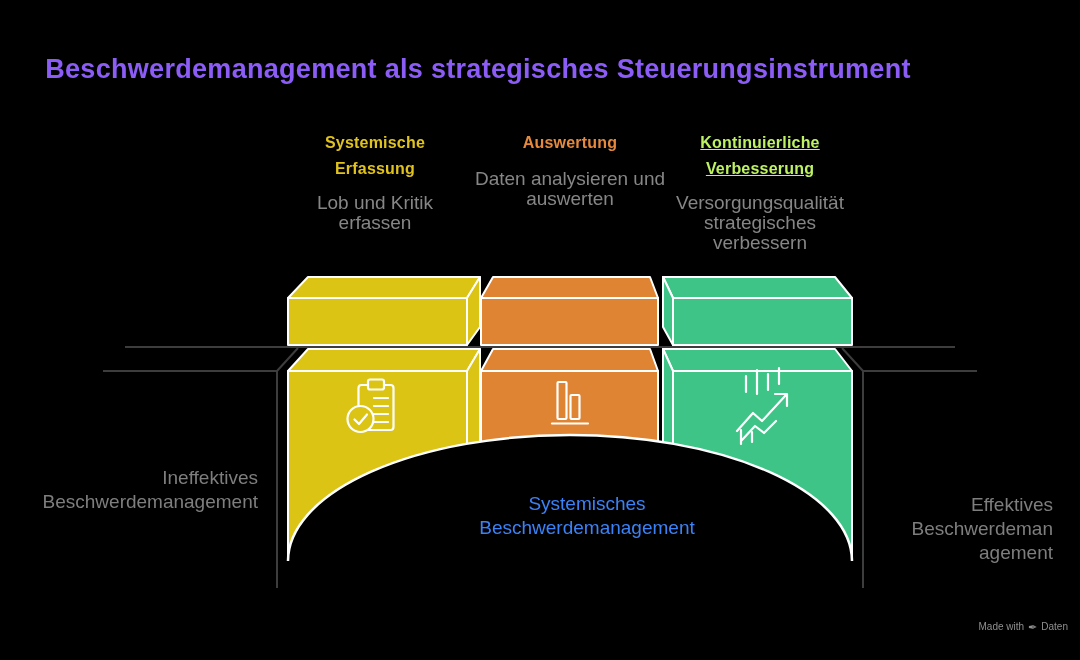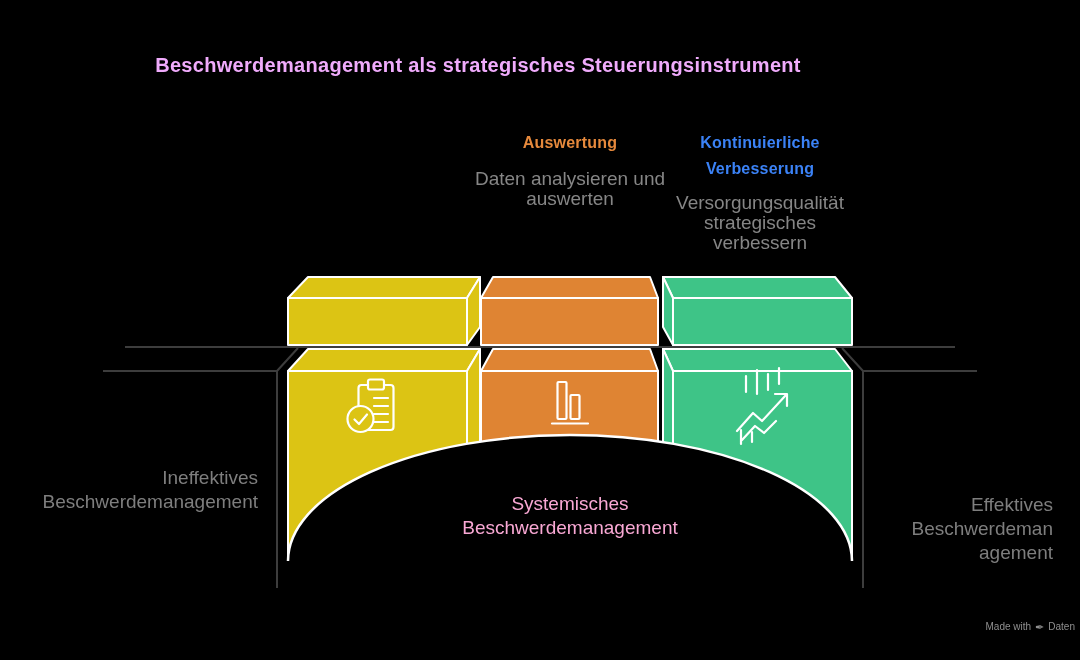--- a/index.html
+++ b/index.html
@@ -1,46 +1,52 @@
 <!DOCTYPE html>
 <html><head>
 <meta charset="utf-8">
 <style>
   html,body{margin:0;padding:0;background:#000;}
   .canvas{position:relative;width:1080px;height:660px;background:#000000;overflow:hidden;
           font-family:"Liberation Sans","DejaVu Sans",sans-serif;}
   .pre{white-space:pre-line;}
   .title{position:absolute;left:0;top:54px;width:956px;text-align:center;
-         font-size:20px;font-weight:700;color:#f0abfc;letter-spacing:.3px;}
+         font-size:27px;font-weight:700;color:#8b5cf6;letter-spacing:.3px;}
   .col{position:absolute;top:130px;text-align:center;}
   .col-heading{font-size:16px;font-weight:700;line-height:26px;letter-spacing:.2px;}
   .col-desc{margin-top:11px;font-size:19px;line-height:20px;color:#868686;}
   .c-yellow{color:#e0c31e;}
   .c-orange{color:#e6893c;}
-  .c-green{color:#3b82f6;}
+  .c-green{color:#bef264;text-decoration:underline;}
   .col1{left:265px;width:220px;}
   .col2{left:460px;width:220px;}
   .col2 .col-desc{margin-top:13px;}
   .col3{left:640px;width:240px;}
   .bridge-svg{position:absolute;left:0;top:0;}
   .side-label{position:absolute;font-size:19px;font-weight:400;line-height:24px;color:#7e7e7e;}
   .label-left{left:0;width:258px;top:466px;text-align:right;}
-  .label-center{left:420px;width:300px;top:492px;text-align:center;color:#f9a8d4;}
+  .label-center{left:437px;width:300px;top:492px;text-align:center;color:#3b82f6;}
   .label-right{left:873px;width:180px;top:493px;text-align:right;}
-  .footer{position:absolute;right:5px;top:621px;font-size:10px;color:#8f8f8f;
+  .footer{position:absolute;right:12px;top:621px;font-size:10px;color:#8f8f8f;
           display:flex;align-items:center;gap:4px;text-align:center;}
   .pen{font-size:11px;line-height:10px;color:#8f8f8f;}
 </style>
 </head>
 <body>
 
 <div class="canvas">
 
   <div class="title pre">Beschwerdemanagement als strategisches Steuerungsinstrument</div>
 
+  <div class="col col1">
+    <div class="col-heading c-yellow pre">Systemische
+Erfassung</div>
+    <div class="col-desc pre">Lob und Kritik
+erfassen</div>
+  </div>
 
   <div class="col col2">
     <div class="col-heading c-orange pre">Auswertung</div>
     <div class="col-desc pre">Daten analysieren und
 auswerten</div>
   </div>
 
   <div class="col col3">
     <div class="col-heading c-green pre">Kontinuierliche
 Verbesserung</div>

